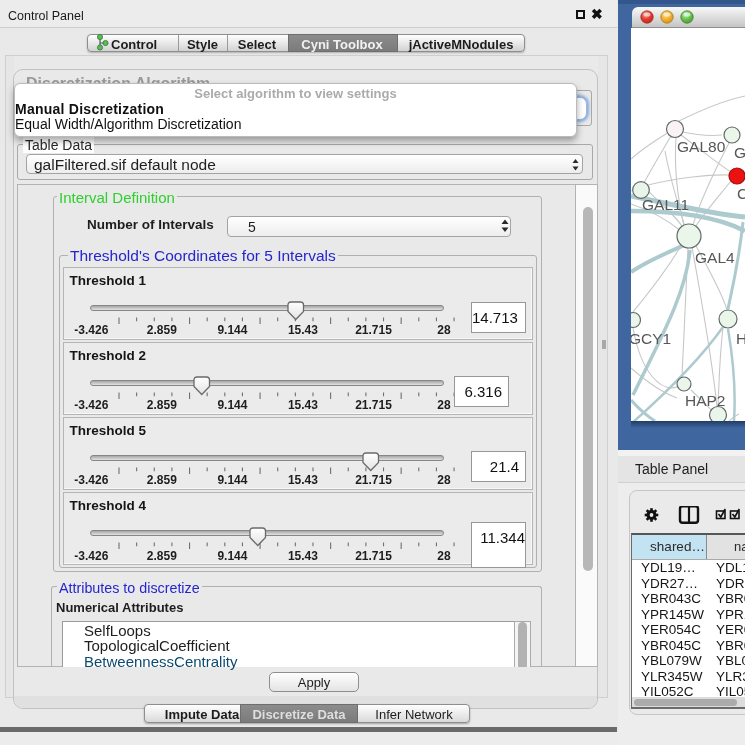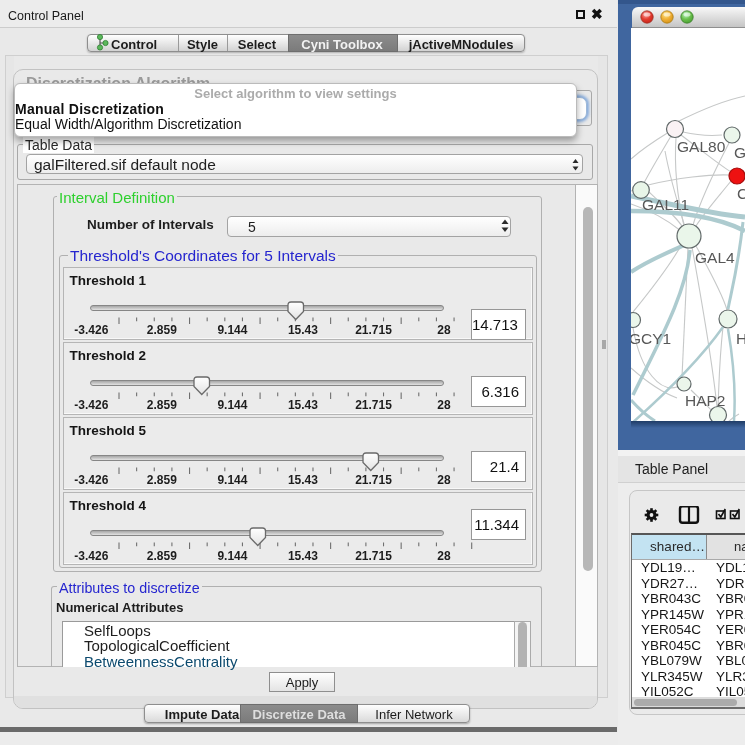--- a/index.html
+++ b/index.html
@@ -98,21 +98,21 @@
 <div class="a tick" style="left:380.0px;top:55.5px;width:60px;margin-left:-30px">28</div>
 <svg class="a" style="left:223.1px;top:33.7px" width="18" height="20">
 <defs>
         <linearGradient id="g1" x1="0" y1="0" x2="0" y2="1">
           <stop offset="0" stop-color="#ffffff"></stop>
           <stop offset="1" stop-color="#e3e3e3"></stop>
         </linearGradient>
       </defs>
 <path d="M4,1 H13.5 Q16.5,1 16.5,4 V10.5 L8.75,18.5 L1,10.5 V4 Q1,1 4,1 Z" fill="url(#g1)" stroke="#6a6a6a" stroke-width="1.3"></path>
 </svg>
-<div class="a vbox" style="left:407px;top:41px;width:55px;height:31px;line-height:29px;padding-right:14px">14.713</div>
+<div class="a vbox" style="left:407px;top:34px;width:55px;height:31px;line-height:29px;padding-right:14px">14.713</div>
 </div>
 <div class="a" style="left:63px;top:341.7px;width:470px;height:73px;border:1px solid #b5b5b5;background:#ebebeb;box-sizing:border-box;box-shadow:inset -1px -1px 0 #f8f8f8">
 <div class="a" style="left:5.5px;top:5px;font-size:13.5px;font-weight:bold;color:#151515">Threshold 2</div>
 <div class="a" style="left:26.3px;top:37.3px;width:354px;height:6px;background:linear-gradient(#a6a6a6,#e2e2e2);border:1px solid #868686;border-radius:3px;box-sizing:border-box"></div>
 <div class="a" style="left:-35px;top:49.0px;width:470px;height:9px">
       <svg class="a" style="left:62px;top:0" width="410" height="9">
         <line x1="28.00" y1="0.5" x2="28.00" y2="7.0" stroke="#6f6f6f" stroke-width="1.1"></line>
         <line x1="45.63" y1="0.5" x2="45.63" y2="4.3" stroke="#6f6f6f" stroke-width="1.1"></line>
         <line x1="63.27" y1="0.5" x2="63.27" y2="4.3" stroke="#6f6f6f" stroke-width="1.1"></line>
         <line x1="80.91" y1="0.5" x2="80.91" y2="4.3" stroke="#6f6f6f" stroke-width="1.1"></line>
@@ -143,21 +143,21 @@
 <div class="a tick" style="left:380.0px;top:55.5px;width:60px;margin-left:-30px">28</div>
 <svg class="a" style="left:128.9px;top:33.7px" width="18" height="20">
 <defs>
         <linearGradient id="g2" x1="0" y1="0" x2="0" y2="1">
           <stop offset="0" stop-color="#ffffff"></stop>
           <stop offset="1" stop-color="#e3e3e3"></stop>
         </linearGradient>
       </defs>
 <path d="M4,1 H13.5 Q16.5,1 16.5,4 V10.5 L8.75,18.5 L1,10.5 V4 Q1,1 4,1 Z" fill="url(#g2)" stroke="#6a6a6a" stroke-width="1.3"></path>
 </svg>
-<div class="a vbox" style="left:407px;top:33.2px;width:55px;height:31px;line-height:29px;padding-right:6px">6.316</div>
+<div class="a vbox" style="left:390px;top:33.2px;width:55px;height:31px;line-height:29px;padding-right:6px">6.316</div>
 </div>
 <div class="a" style="left:63px;top:416.9px;width:470px;height:73px;border:1px solid #b5b5b5;background:#ebebeb;box-sizing:border-box;box-shadow:inset -1px -1px 0 #f8f8f8">
 <div class="a" style="left:5.5px;top:5px;font-size:13.5px;font-weight:bold;color:#151515">Threshold 5</div>
 <div class="a" style="left:26.3px;top:37.3px;width:354px;height:6px;background:linear-gradient(#a6a6a6,#e2e2e2);border:1px solid #868686;border-radius:3px;box-sizing:border-box"></div>
 <div class="a" style="left:-35px;top:49.0px;width:470px;height:9px">
       <svg class="a" style="left:62px;top:0" width="410" height="9">
         <line x1="28.00" y1="0.5" x2="28.00" y2="7.0" stroke="#6f6f6f" stroke-width="1.1"></line>
         <line x1="45.63" y1="0.5" x2="45.63" y2="4.3" stroke="#6f6f6f" stroke-width="1.1"></line>
         <line x1="63.27" y1="0.5" x2="63.27" y2="4.3" stroke="#6f6f6f" stroke-width="1.1"></line>
         <line x1="80.91" y1="0.5" x2="80.91" y2="4.3" stroke="#6f6f6f" stroke-width="1.1"></line>
@@ -233,32 +233,32 @@
 <div class="a tick" style="left:380.0px;top:55.5px;width:60px;margin-left:-30px">28</div>
 <svg class="a" style="left:185.3px;top:33.7px" width="18" height="20">
 <defs>
         <linearGradient id="g4" x1="0" y1="0" x2="0" y2="1">
           <stop offset="0" stop-color="#ffffff"></stop>
           <stop offset="1" stop-color="#e3e3e3"></stop>
         </linearGradient>
       </defs>
 <path d="M4,1 H13.5 Q16.5,1 16.5,4 V10.5 L8.75,18.5 L1,10.5 V4 Q1,1 4,1 Z" fill="url(#g4)" stroke="#6a6a6a" stroke-width="1.3"></path>
 </svg>
-<div class="a vbox" style="left:407px;top:16px;width:55px;height:31px;line-height:29px;padding-right:6px">11.344</div>
+<div class="a vbox" style="left:407px;top:29px;width:55px;height:46px;line-height:29px;">11.344</div>
 </div>
 <div class="a" style="left:51px;top:586px;width:491px;height:81px;border:1px solid #b0b0b0;border-bottom:none;border-radius:3px 3px 0 0;box-sizing:border-box"></div>
 <div class="a" style="left:57px;top:580px;font-size:14.3px;color:#2525cf;background:#e9e9e9;padding:0 2px">Attributes to discretize</div>
 <div class="a" style="left:56px;top:600px;font-size:13px;font-weight:bold;color:#1d1d1d">Numerical Attributes</div>
 <div class="a" style="left:62px;top:621px;width:453px;height:46px;background:#ffffff;border:1px solid #9a9a9a;border-bottom:none;box-sizing:border-box"></div>
 <div class="a" style="left:84px;top:622px;font-size:15px;color:#1e1e1e">SelfLoops</div>
 <div class="a" style="left:84px;top:637.3px;font-size:15px;color:#1e1e1e">TopologicalCoefficient</div>
 <div class="a" style="left:84px;top:652.6px;font-size:15px;color:#0c4a6e">BetweennessCentrality</div>
 <div class="a" style="left:514px;top:621px;width:17px;height:46px;background:#f4f4f4;border:1px solid #aaa;border-bottom:none;box-sizing:border-box"></div>
 <div class="a" style="left:518px;top:621.5px;width:9px;height:45px;background:#b2b2b2;border-radius:4.5px 4.5px 0 0"></div>
-<div class="a" style="left:269px;top:671.5px;width:66px;height:20px;line-height:19px;text-align:center;font-size:13px;color:#1c1c1c;background:linear-gradient(#fefefe,#e4e4e4);border:1px solid #8e8e8e;border-radius:0;box-sizing:border-box">Apply</div>
+<div class="a" style="left:269px;top:671.5px;width:90px;height:20px;line-height:19px;text-align:center;font-size:13px;color:#1c1c1c;background:linear-gradient(#fefefe,#e4e4e4);border:1px solid #8e8e8e;border-radius:5px;box-sizing:border-box">Apply</div>
 <div class="a" style="left:144px;top:704px;width:326px;height:18.5px;background:linear-gradient(#fefefe,#dadada);border:1px solid #8e8e8e;border-radius:4px;box-sizing:border-box;box-shadow:0 1px 2px rgba(0,0,0,0.3)"></div>
 <div class="a" style="left:240px;top:704px;width:118px;height:18.5px;background:linear-gradient(#8c8c8c,#7b7b7b);border:1px solid #6e6e6e;box-sizing:border-box"></div>
 <div class="a" style="left:154px;top:706.5px;width:96px;text-align:center;font-size:13px;font-weight:bold;color:#1c1c1c">Impute Data</div>
 <div class="a" style="left:240px;top:706.5px;width:118px;text-align:center;font-size:13px;font-weight:bold;color:#dedede">Discretize Data</div>
 <div class="a" style="left:358px;top:706.5px;width:112px;text-align:center;font-size:13px;font-weight:normal;color:#1c1c1c">Infer Network</div>
 <div class="a" style="left:0;top:726.5px;width:617px;height:5.5px;background:#6a6a6a"></div>
 <div class="a" style="left:0;top:732px;width:618px;height:13px;background:#ececec"></div>
 <div class="a" style="left:602px;top:340px;width:4px;height:9px;background:#a8a8a8"></div>
 <div class="a" style="left:618px;top:0;width:127px;height:450px;background:#40669f"></div>
 <div class="a" style="left:618px;top:0;width:127px;height:4px;background:#33568c"></div>

